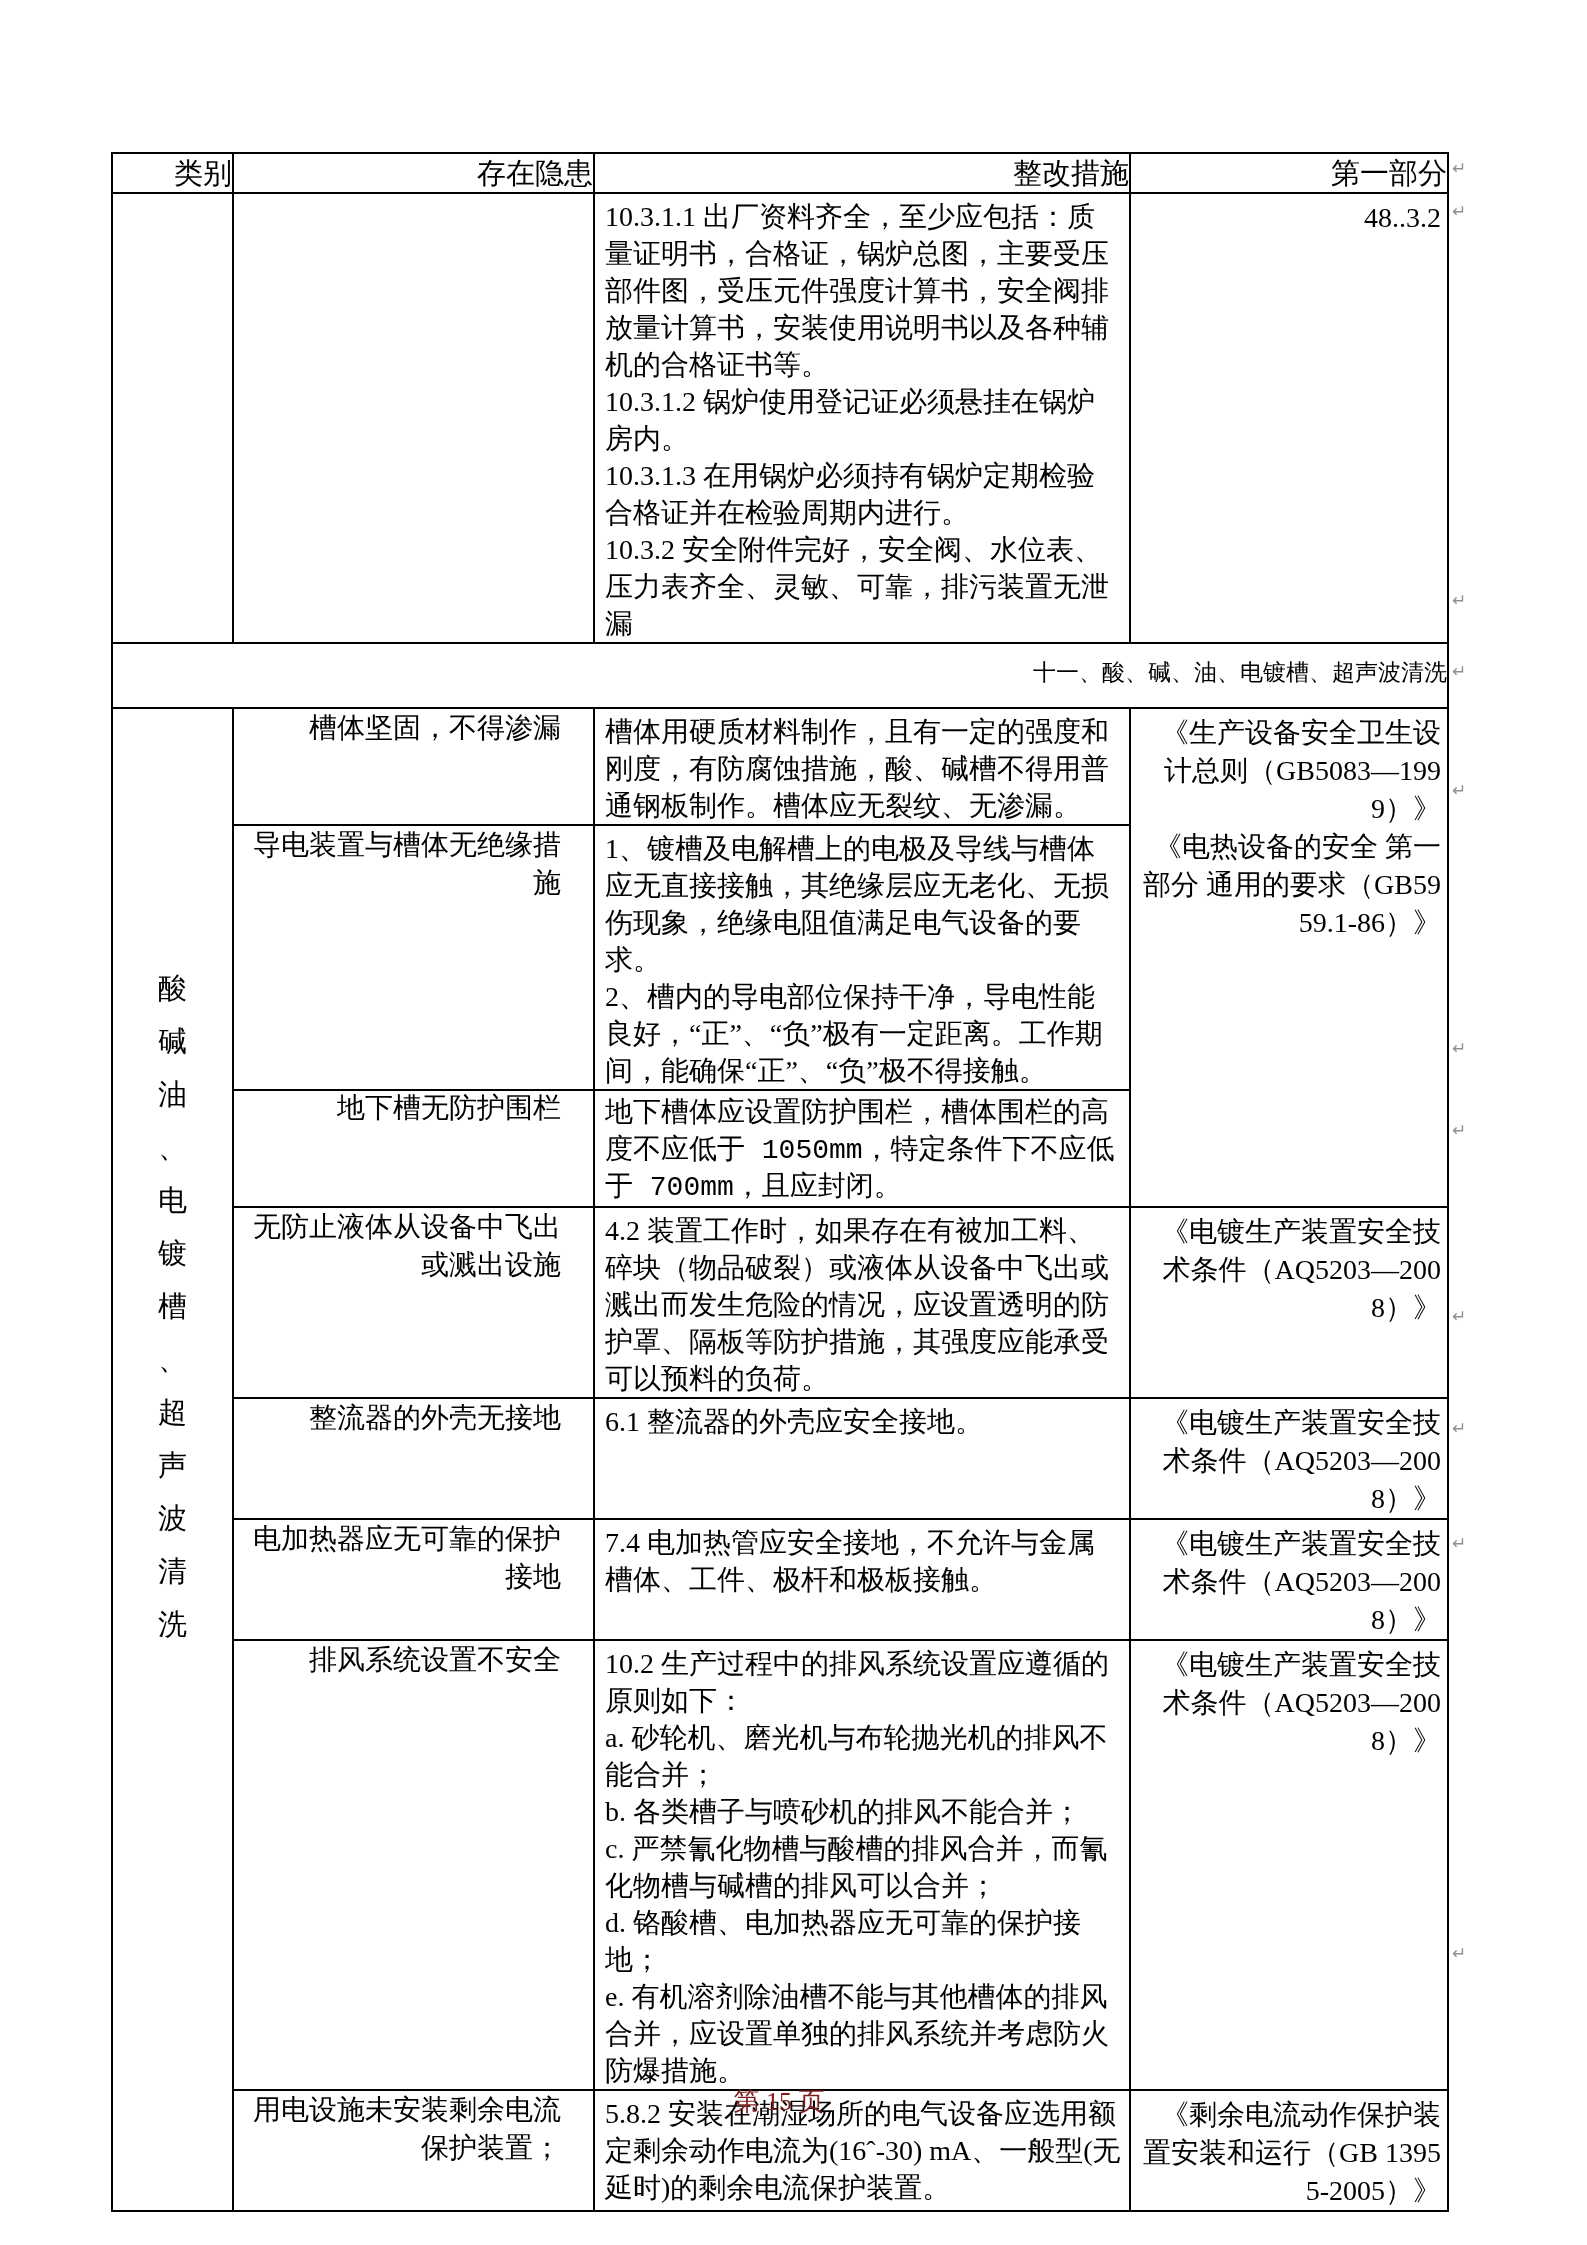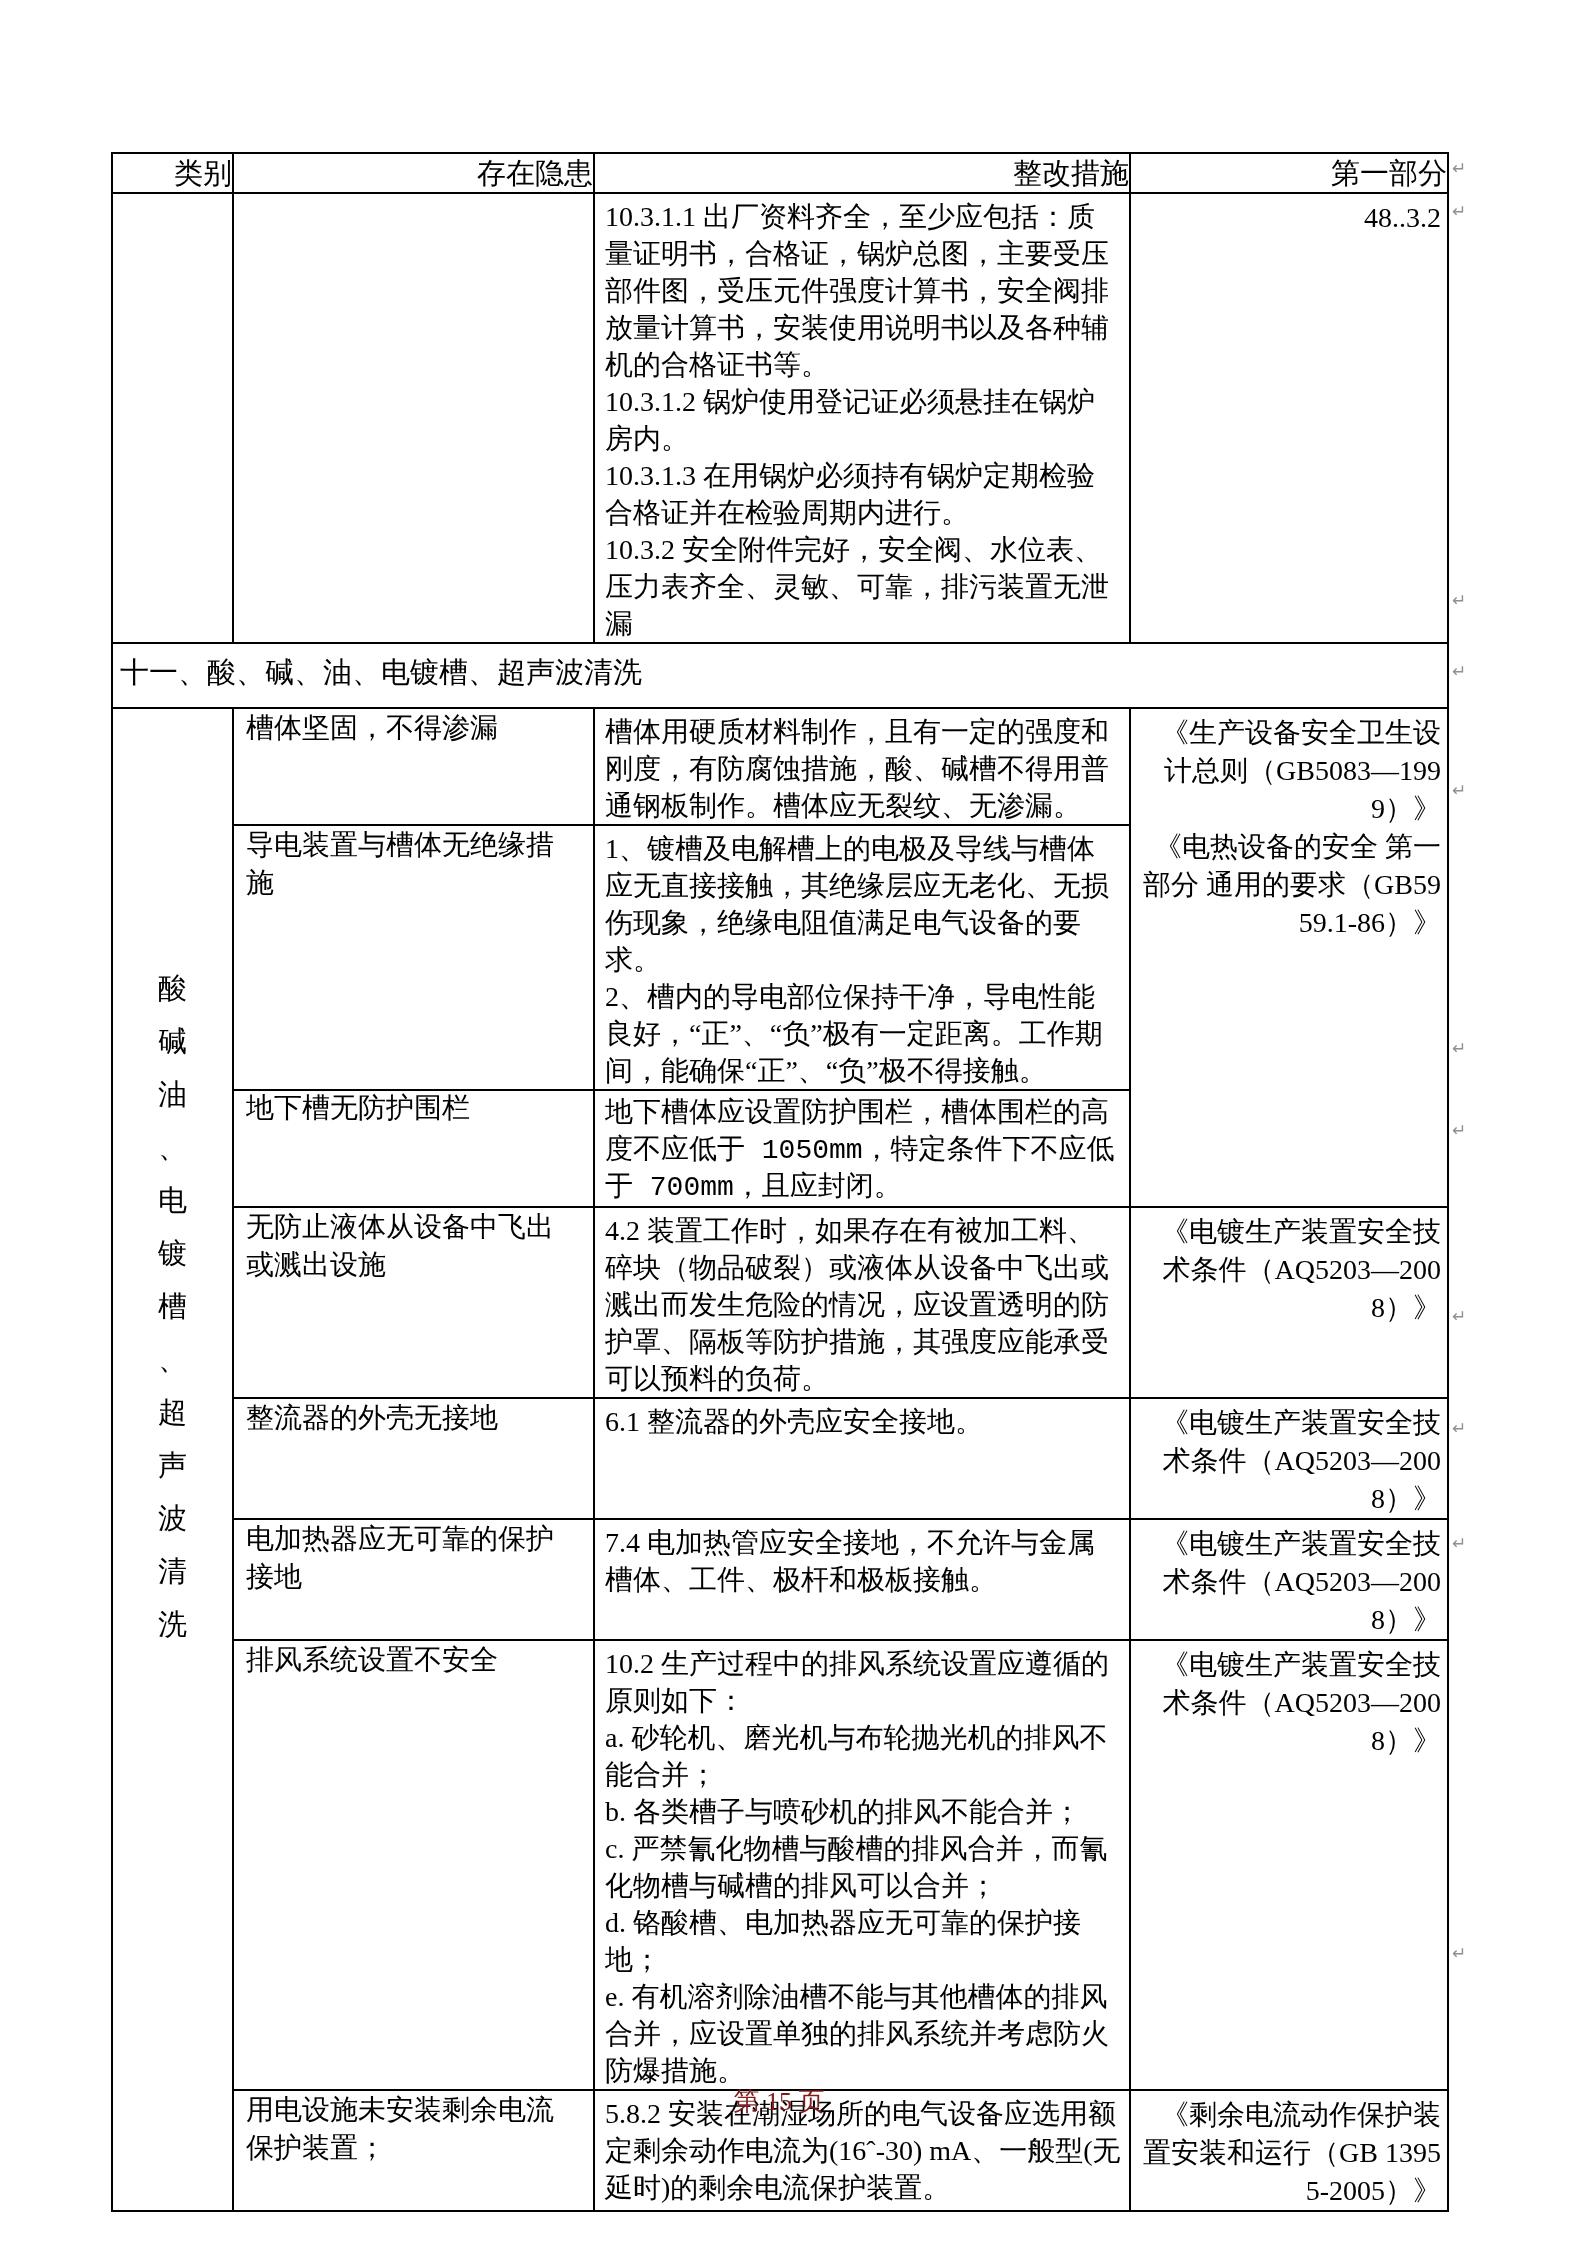--- a/index.html
+++ b/index.html
@@ -24,28 +24,28 @@
     word-break:break-all;
     overflow:hidden;
   }
   col.c0{width:121px;} col.c1{width:361px;} col.c2{width:536px;} col.c3{width:318px;}
   tr.header-row td{
     height:38px;text-align:right;vertical-align:middle;
     font-size:29px;line-height:38px;padding:0;
   }
   tr.boiler-row td{height:402px;}
   tr.band-row td{
-    height:57px;text-align:left;vertical-align:middle;
-    font-size:29px;padding:0 0 6px 7px;
+    height:57px;text-align:right;vertical-align:middle;
+    font-size:23px;padding:0 0 6px 7px;
   }
   td.measure{padding:4px 8px 0 10px;line-height:37px;}
   td.measure .para{margin:0;}
   td.std{padding:5px 6px 0 12px;line-height:38px;text-align:right;}
   td.std .para{margin:0;}
-  td.hazard{vertical-align:middle;padding:0 24px 0 12px;line-height:38px;}
+  td.hazard{vertical-align:middle;padding:0 32px 0 12px;line-height:38px;text-align:right;}
   td.blank{padding:0;}
   td.cat{vertical-align:top;padding:0;}
   .cat-stack{display:flex;flex-direction:column;align-items:center;margin-top:253px;}
   .cat-char{height:53px;line-height:53px;font-size:29px;text-align:center;}
   .footer{
     position:absolute;left:111px;top:2084px;width:1336px;
     text-align:center;font-size:26px;color:#7f1d1d;
   }
   .pmark{
     position:absolute;left:1452px;

